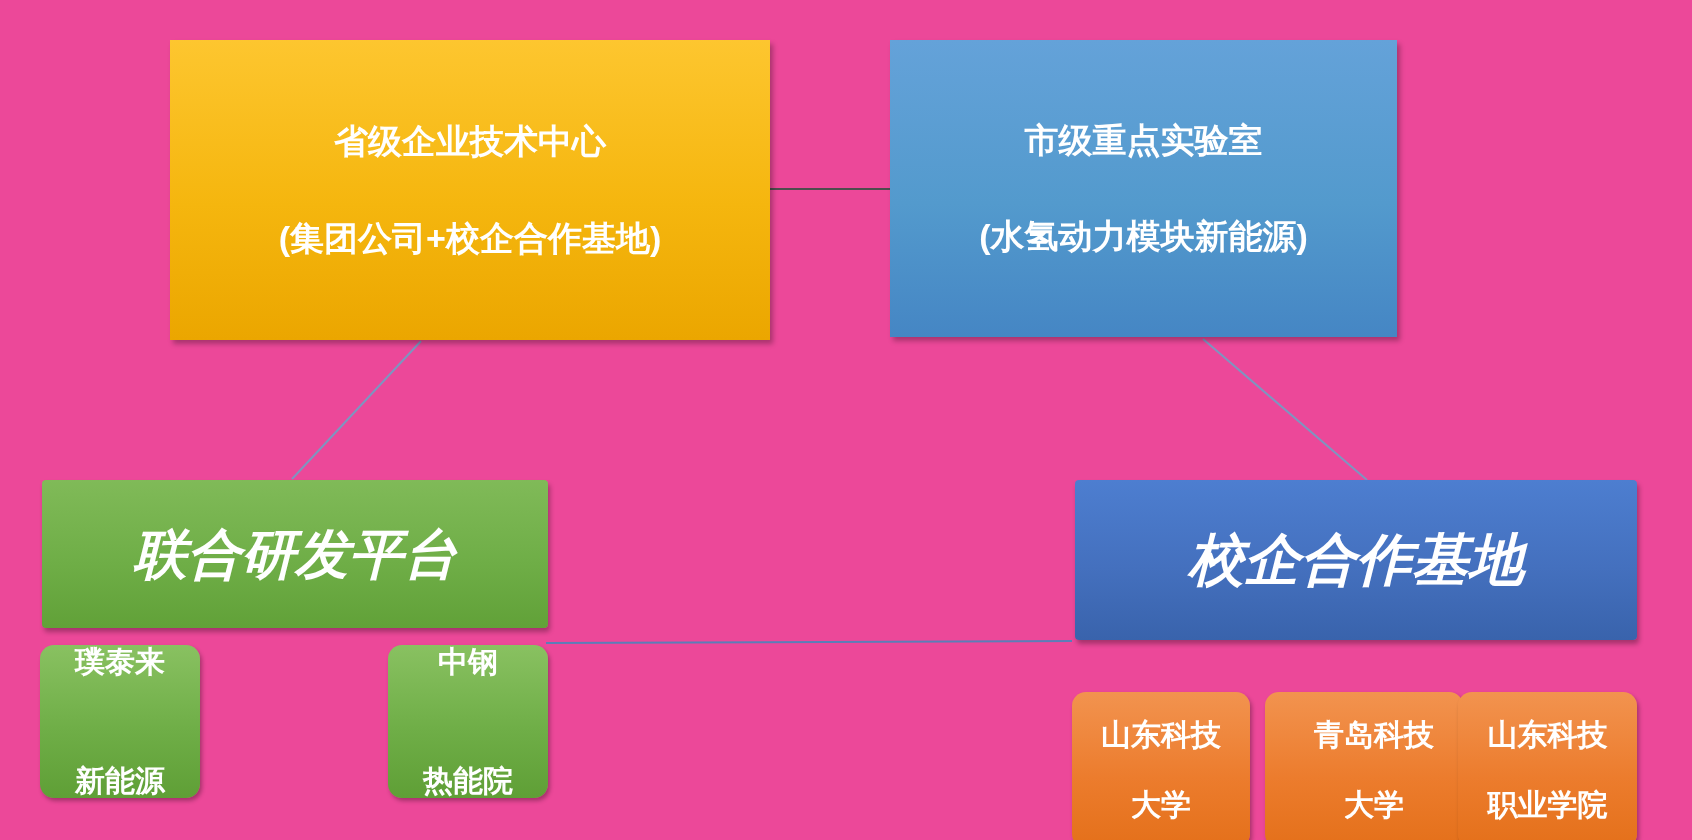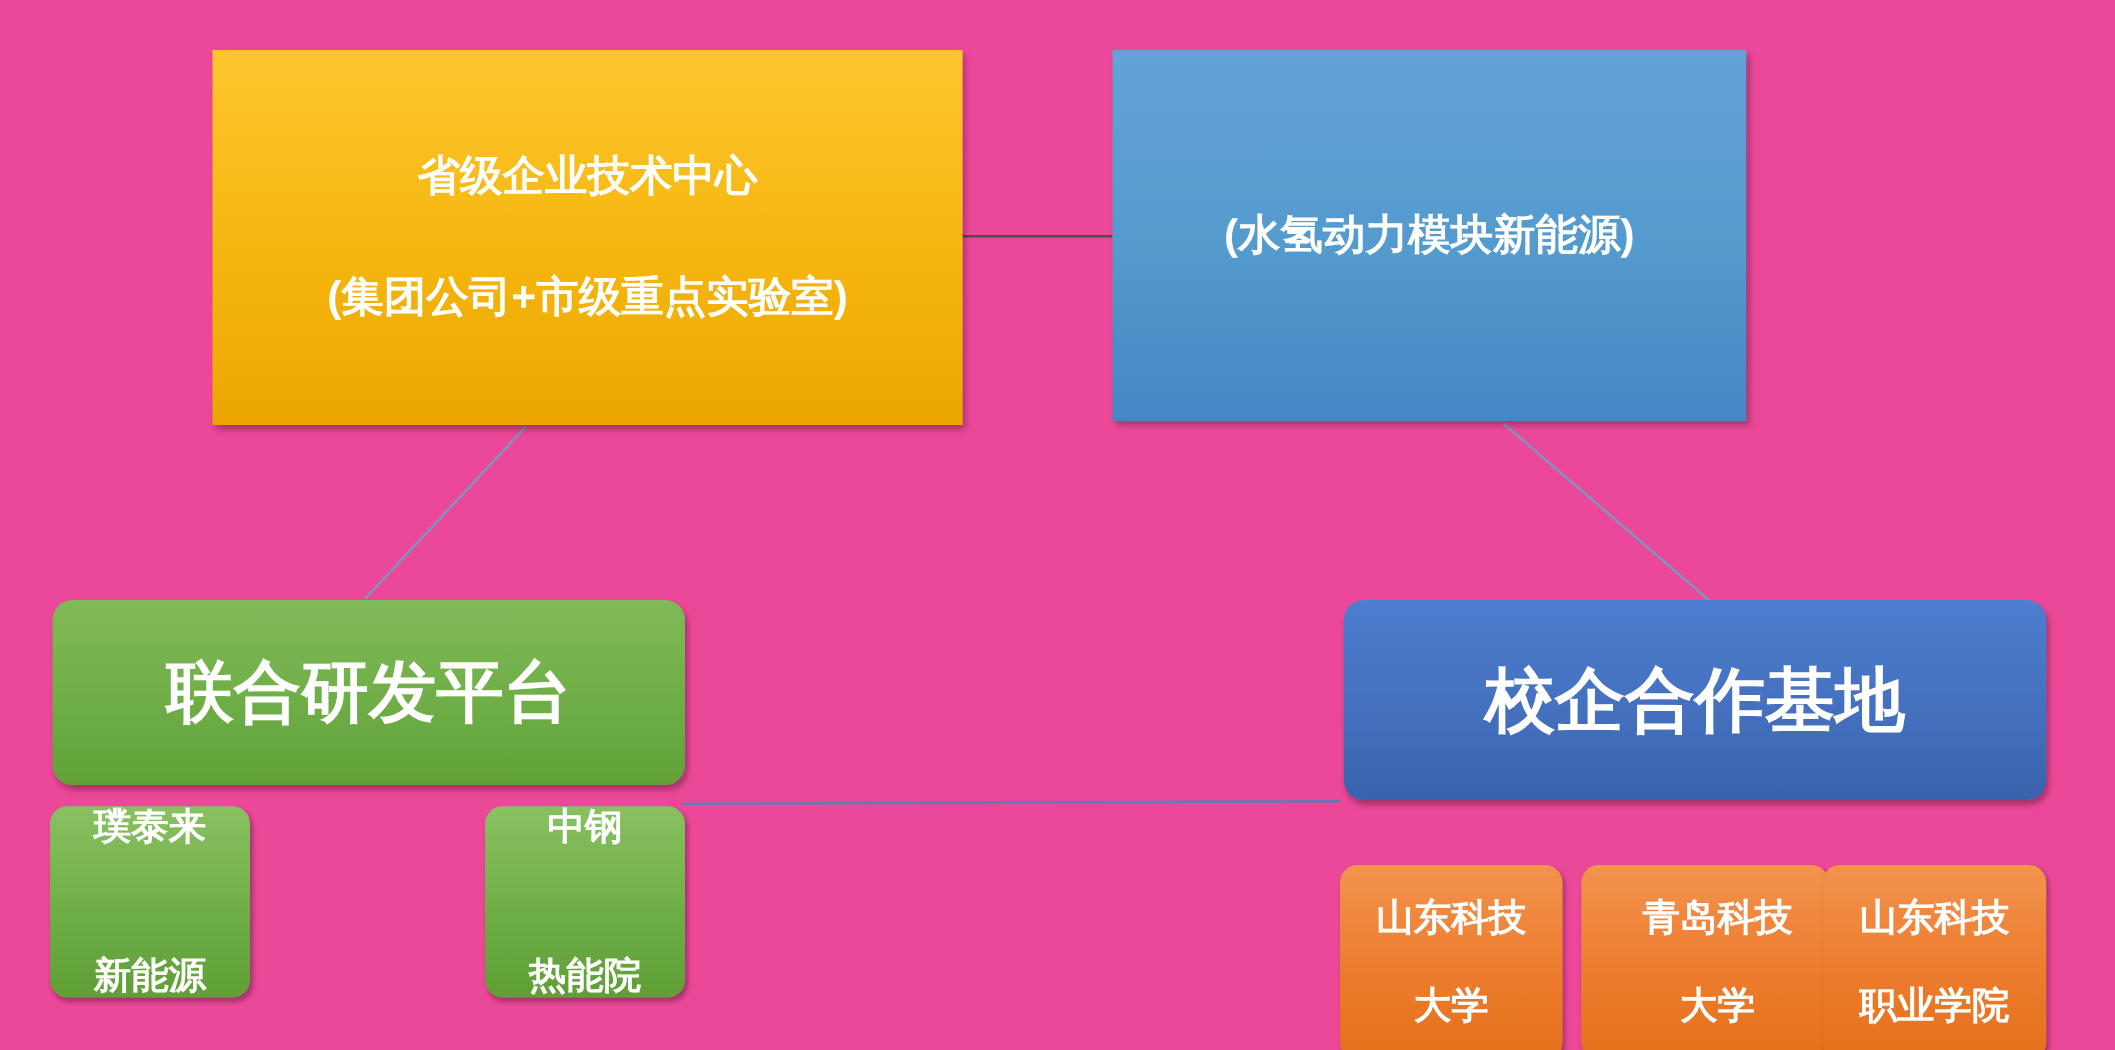--- a/index.html
+++ b/index.html
@@ -44,22 +44,23 @@
     left: 170px; top: 40px; width: 600px; height: 300px;
     background: linear-gradient(180deg, #fdc62f 0%, #f5b60e 55%, #eba600 100%);
   }
   #key-lab {
     left: 890px; top: 40px; width: 507px; height: 297px;
     background: linear-gradient(180deg, #64a2d9 0%, #539acd 55%, #4586c4 100%);
   }
 
   
   .rounded-main {
-    border-radius: 16px;
+    border-radius: 4px;
     box-shadow: 2px 4px 5px rgba(0,0,0,0.30);
+    font-style: italic;
   }
   #joint-rd {
     left: 42px; top: 480px; width: 506px; height: 148px;
     font-size: 54px;
     background: linear-gradient(180deg, #80ba58 0%, #6fae47 55%, #61a138 100%);
   }
   #coop-base {
     left: 1075px; top: 480px; width: 562px; height: 160px;
     font-size: 56px;
     background: linear-gradient(180deg, #4d7ed0 0%, #4470be 55%, #3963ac 100%);
@@ -97,24 +98,25 @@
 
   <svg class="connectors" width="1692" height="840">
     <line x1="770" y1="189" x2="890" y2="189" stroke="#4d4d4d" stroke-width="2"></line>
     <line x1="421" y1="341" x2="292" y2="479" stroke="#7e95c0" stroke-width="2"></line>
     <line x1="1203" y1="339" x2="1367" y2="480" stroke="#7e95c0" stroke-width="2"></line>
     <line x1="546" y1="643" x2="1072" y2="641" stroke="#5b7db8" stroke-width="2"></line>
   </svg>
 
   <div class="node rect-top" id="tech-center">
     <div class="txt">省级企业技术中心</div>
-    <div class="txt">(集团公司+市级重点实验室)</div>
+    <div class="txt">(集团公司+校企合作基地)</div>
   </div>
 
   <div class="node rect-top" id="key-lab">
+    <div class="txt">市级重点实验室</div>
     <div class="txt">(水氢动力模块新能源)</div>
   </div>
 
   <div class="node rounded-main" id="joint-rd">
     <div class="txt">联合研发平台</div>
   </div>
 
   <div class="node rounded-main" id="coop-base">
     <div class="txt">校企合作基地</div>
   </div>

